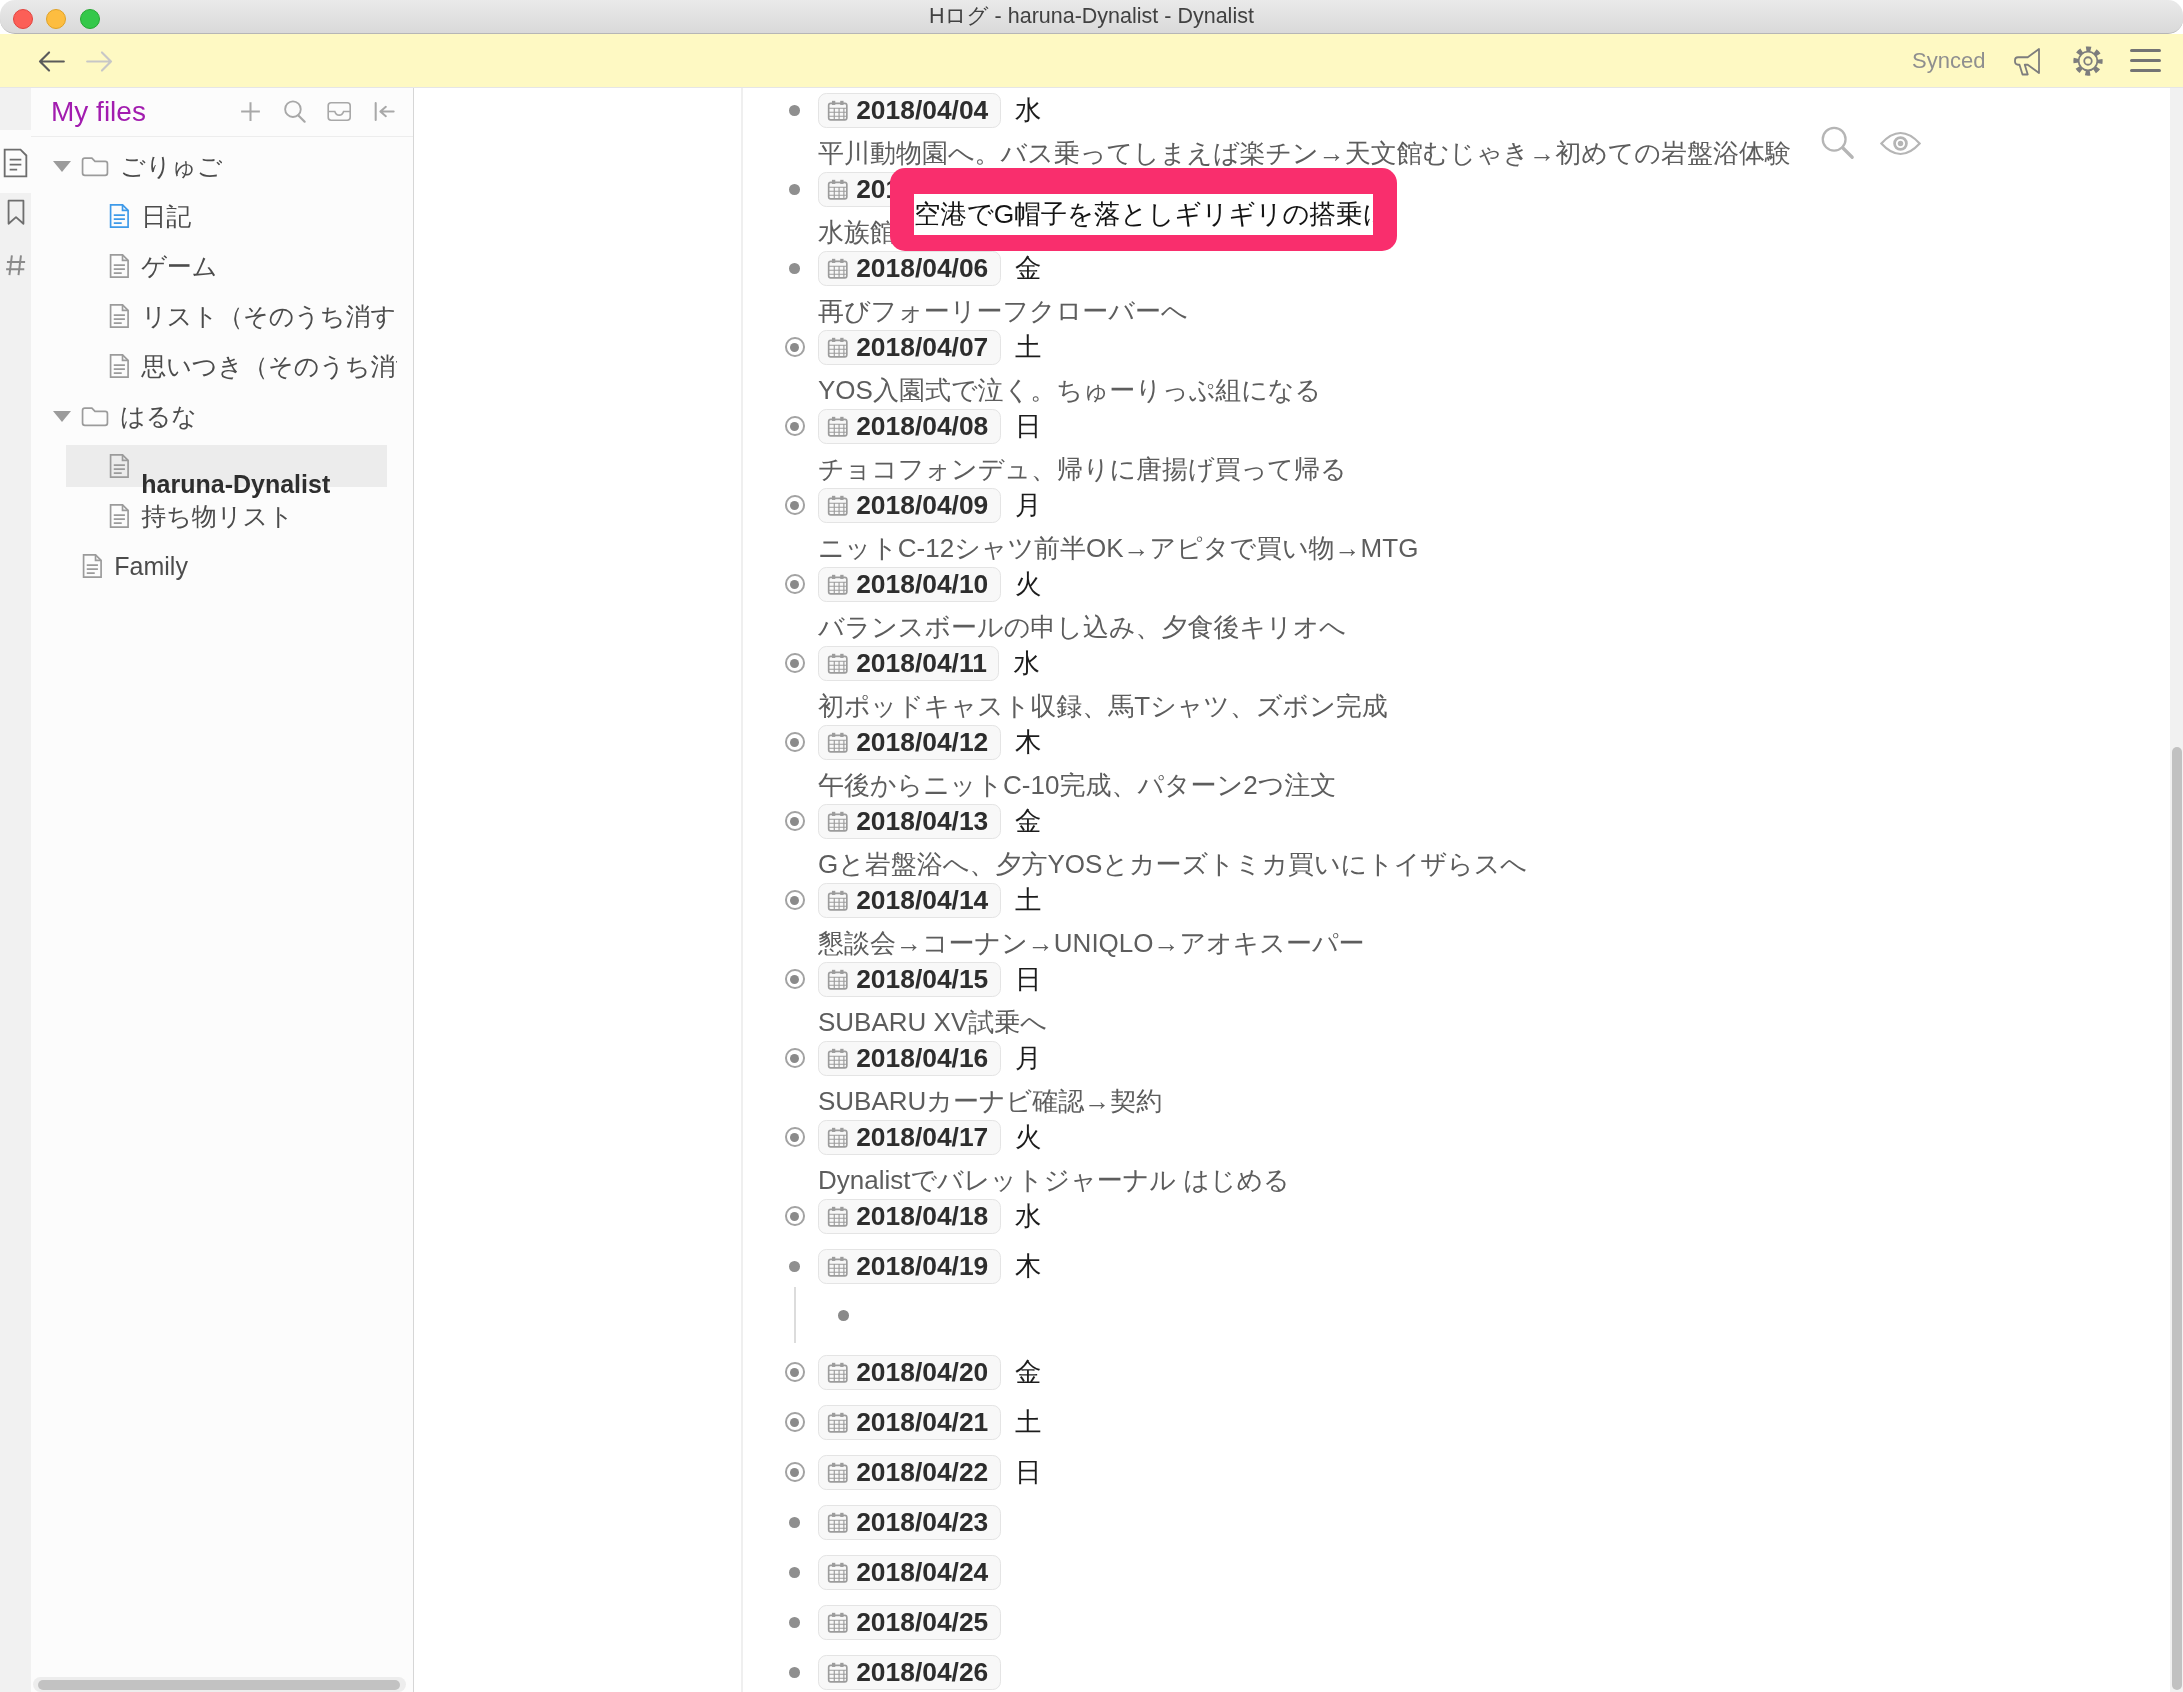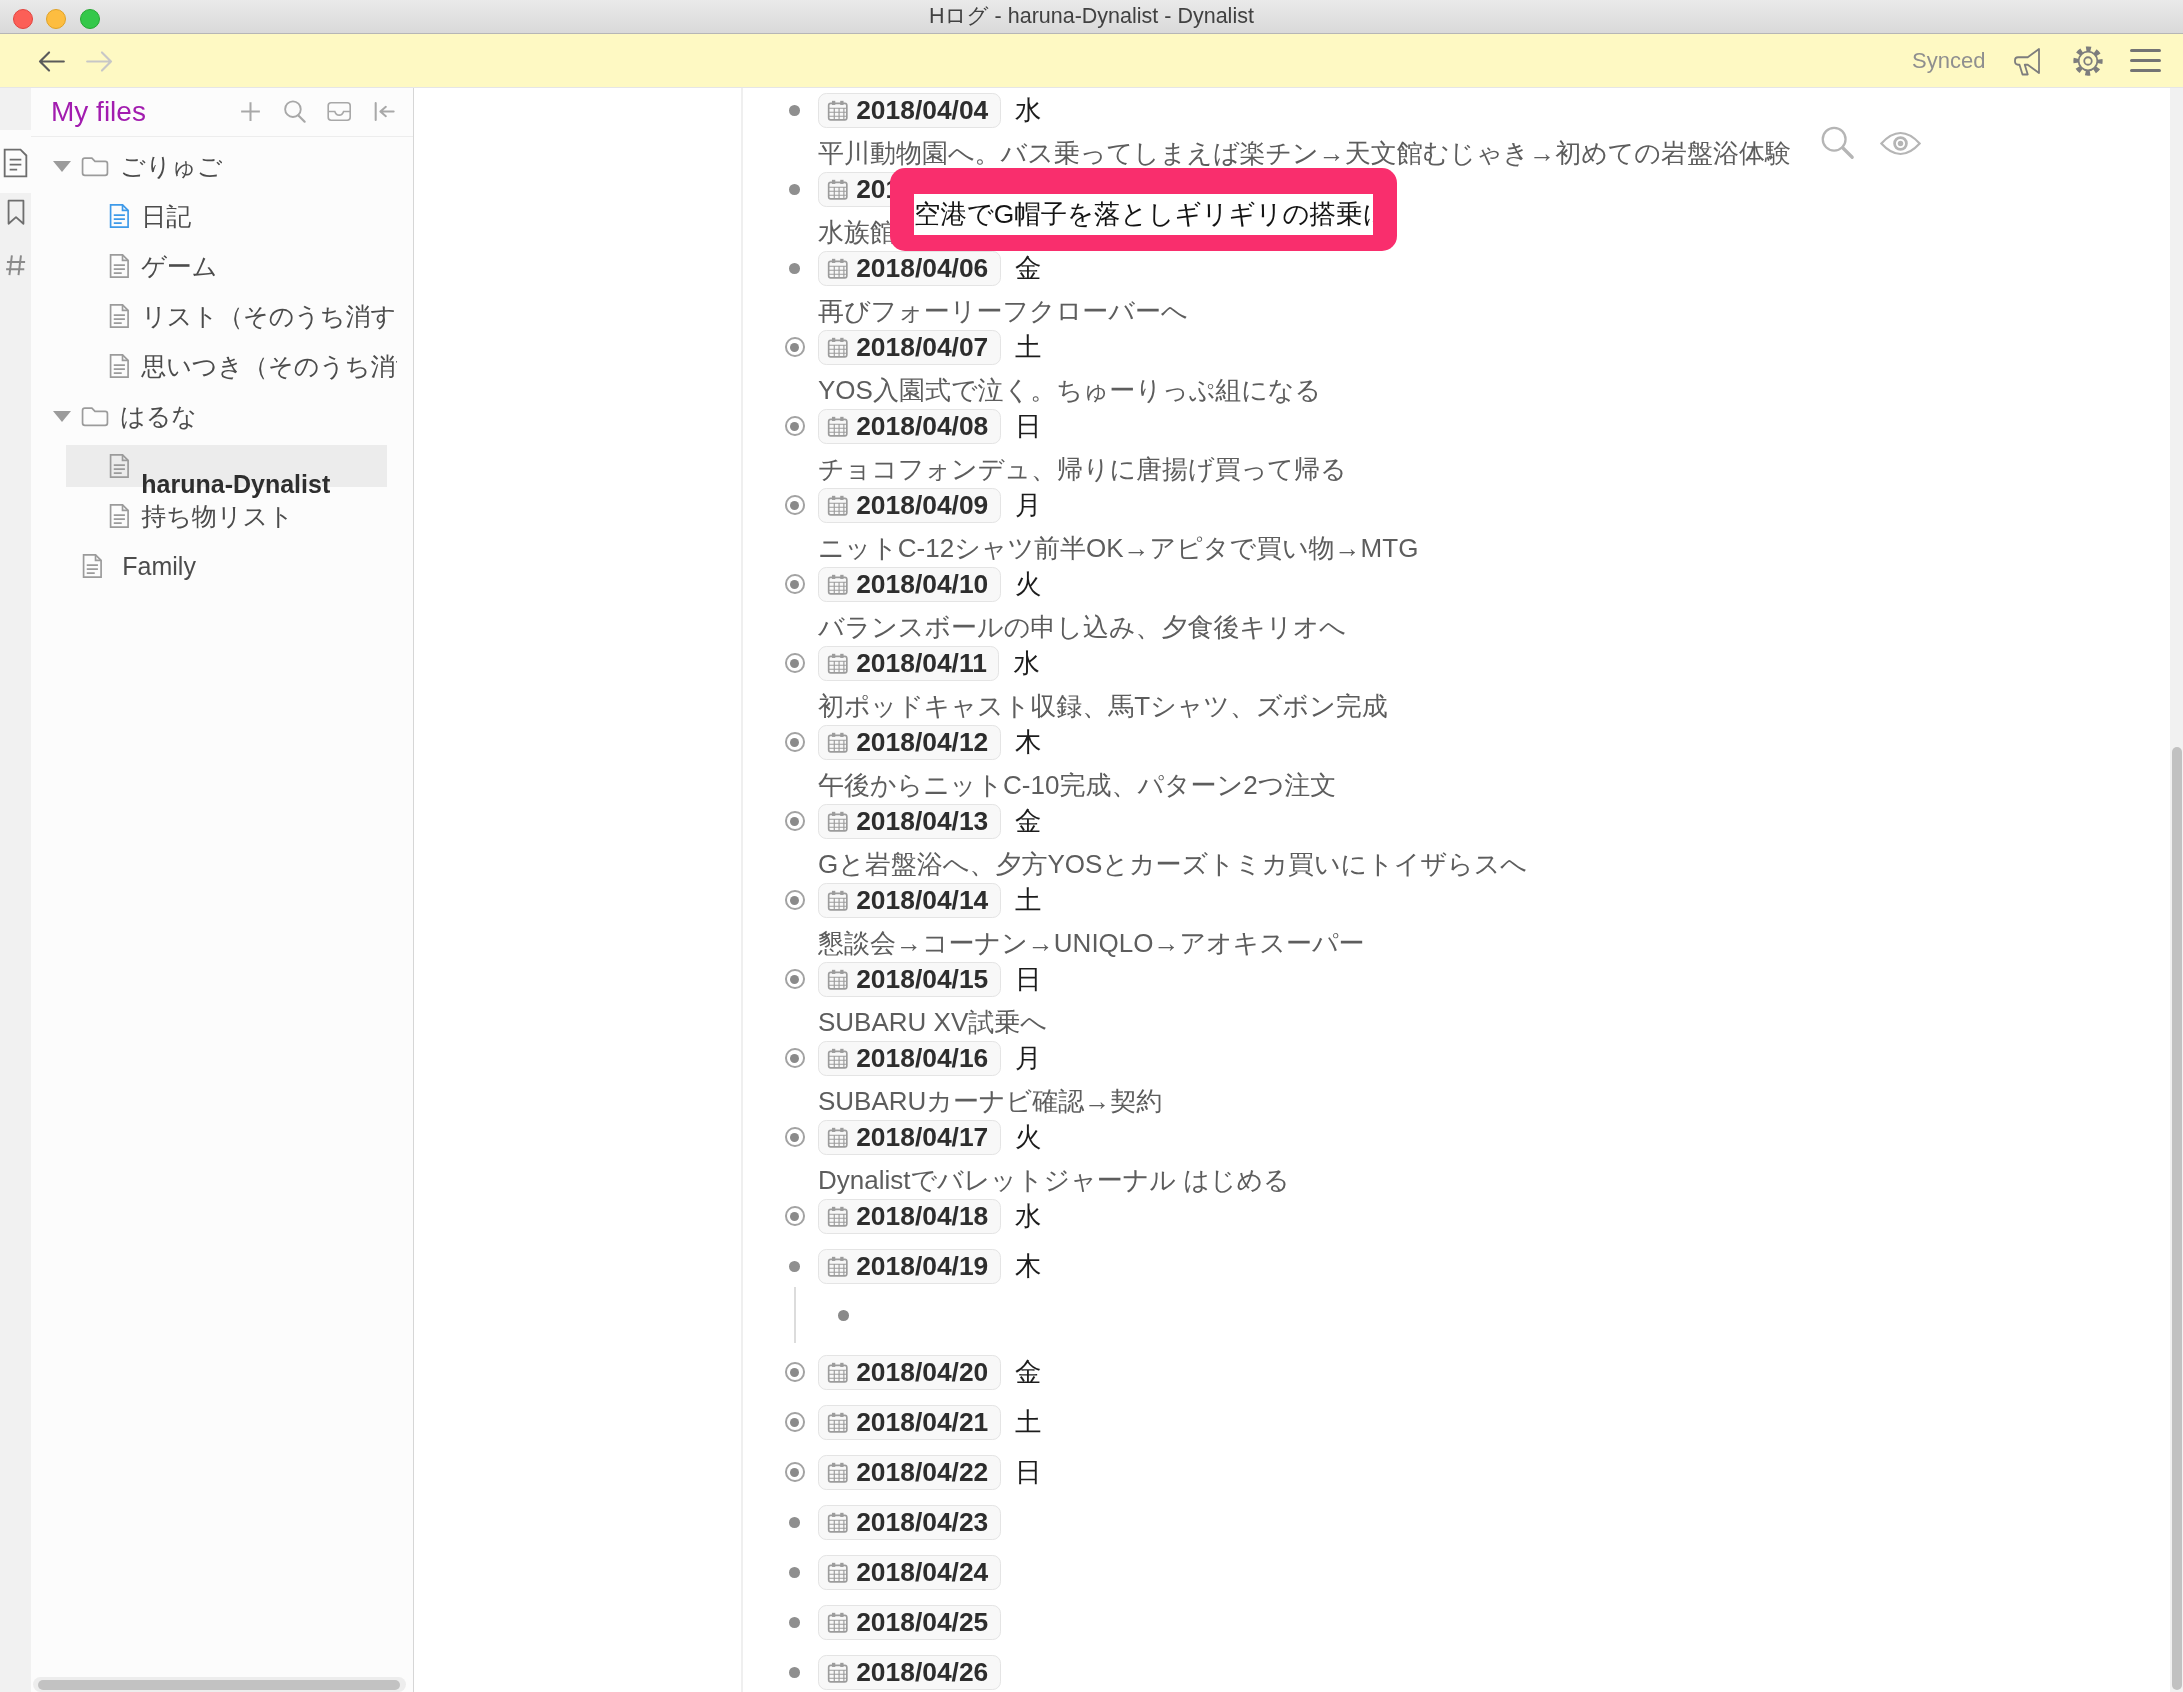--- a/index.html
+++ b/index.html
@@ -1,21 +1,21 @@
 <!DOCTYPE html>
 <html style="font-size:13.2px"><head>
 <meta charset="utf-8">
 <style>
   html,body{margin:0;padding:0;background:#ffffff;}
   .app{position:relative;width:2183px;height:1692px;overflow:hidden;background:#fff;
        font-family:"Liberation Sans","DejaVu Sans",sans-serif;-webkit-font-smoothing:antialiased;}
 
   
   .titlebar{position:absolute;left:0;top:0;right:0;height:33px;
-            background:linear-gradient(#eaeaea,#d9d9d9);border-bottom:0.8px solid #b6b6b6;}
+            background:linear-gradient(#eaeaea,#d9d9d9);border-bottom:0.8px solid #b6b6b6;border-radius:15px;}
   .lights{position:absolute;left:13.2px;top:9px;display:flex;gap:13.2px;}
   .light{width:18px;height:18px;border-radius:50%;display:inline-block;}
   .light.red{background:#fc5f57;border:0.8px solid #e2443f;}
   .light.yellow{background:#fdbd40;border:0.8px solid #e0a226;}
   .light.green{background:#34c84a;border:0.8px solid #26a833;}
   .wtitle{position:absolute;left:0;right:0;top:0;height:33px;line-height:33px;text-align:center;
           font-size:21.5px;color:#414141;font-weight:500;}
 
   
   .toolbar{position:absolute;left:0;top:34px;right:0;height:53px;background:#fef9c3;border-bottom:1.7px solid #e6e6e6;}
@@ -41,21 +41,21 @@
   .tree{position:absolute;left:0;top:53px;right:16px;}
   .trow{position:relative;height:50px;display:flex;align-items:center;font-size:25px;color:#4c4c4c;padding-left:21.5px;}
   .trow .hl{position:absolute;left:35px;right:10px;top:4.1px;bottom:4.1px;background:#ececec;}
   .trow .caret{position:relative;width:0;height:0;border-left:9px solid transparent;border-right:9px solid transparent;
                border-top:11.6px solid #9b9b9b;margin-right:10px;}
   .trow .ic{position:relative;color:#9b9b9b;display:inline-flex;margin-right:11.6px;}
   .trow .ic.blue{color:#3e9ae9;}
   .trow .lbl{position:relative;white-space:nowrap;overflow:hidden;max-width:273px;}
   .trow.selected .lbl{font-weight:bold;color:#2e2e2e;margin-top:36px;}
   .trow.docrow.lv1{padding-left:78px;}
-  .trow.docrow.lv0{padding-left:51px;gap:8px;}
+  .trow.docrow.lv0{padding-left:51px;}
   .hsb{position:absolute;left:33px;right:6.6px;bottom:0;height:15px;background:#ededed;border-radius:7.4px;}
   .hsb-thumb{position:absolute;left:5px;right:6.6px;top:2.5px;height:10.7px;background:#c2c2c2;border-radius:5.8px;}
 
   
   .vline{position:absolute;left:741px;top:88px;bottom:0;width:1.7px;background:#efefef;}
   .doc-col{position:absolute;left:785px;top:88px;right:58px;padding-top:5px;}
   .entry{position:relative;padding-left:33px;height:79px;}
   .entry.short{height:50px;}
   .entry.expanded{height:106px;}
   .dateline{display:flex;align-items:center;height:35px;}

